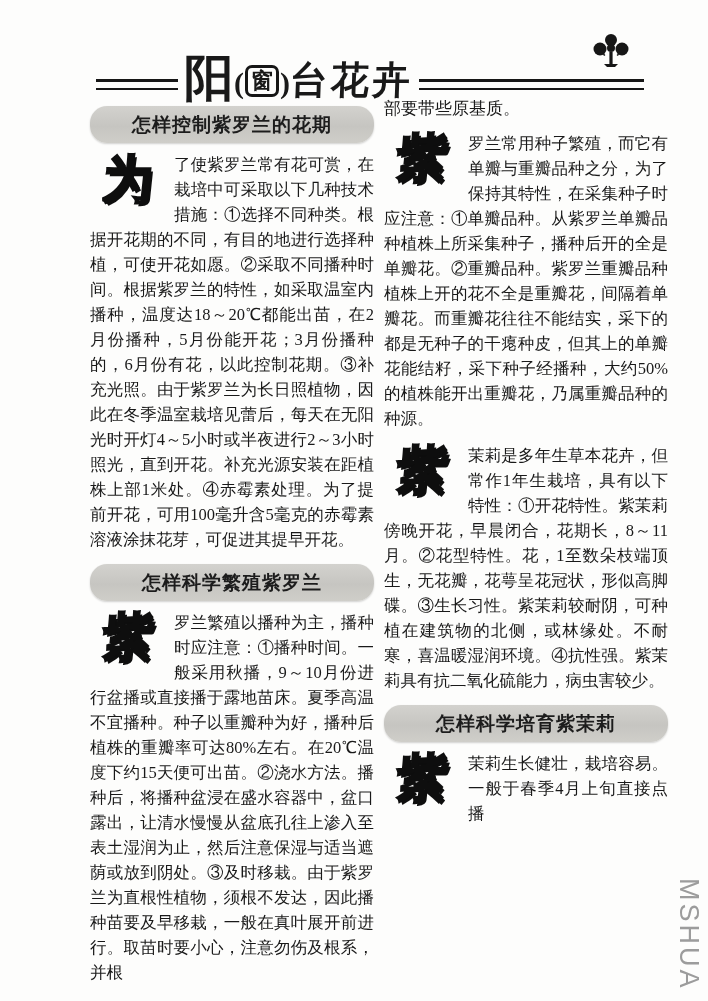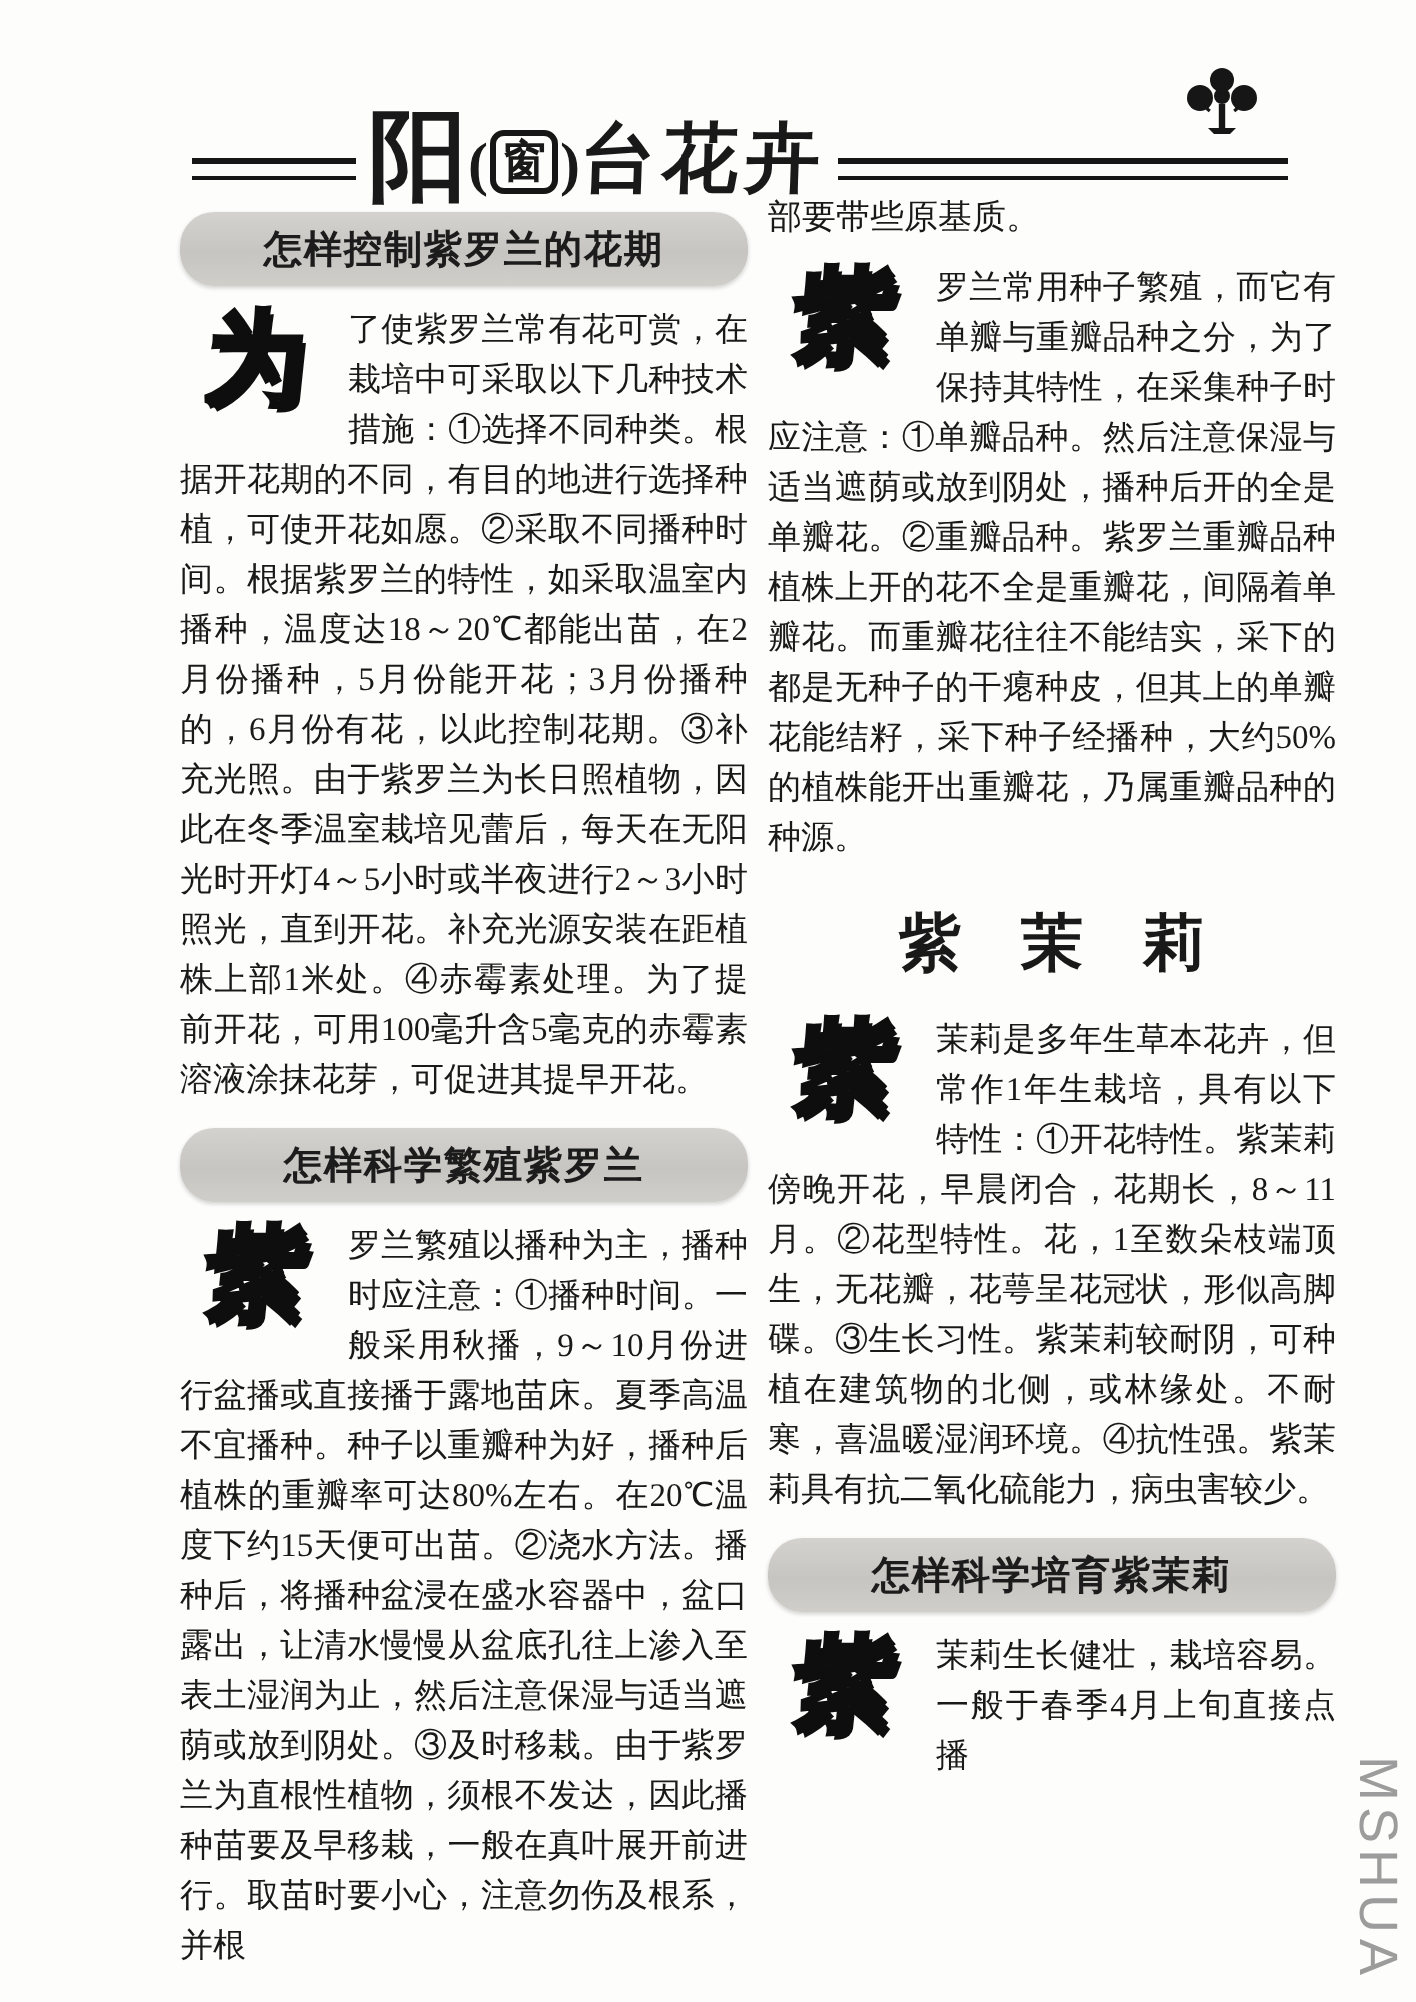--- a/index.html
+++ b/index.html
@@ -95,24 +95,23 @@
     <div class="bar s2">怎样科学繁殖紫罗兰</div>
     <div class="para">
       <span class="dropcap">紫</span><span>罗兰繁殖以播种为主，播种时应注意：①播种时间。一般采用秋播，9～10月份进行盆播或直接播于露地苗床。夏季高温不宜播种。种子以重瓣种为好，播种后植株的重瓣率可达80%左右。在20℃温度下约15天便可出苗。②浇水方法。播种后，将播种盆浸在盛水容器中，盆口露出，让清水慢慢从盆底孔往上渗入至表土湿润为止，然后注意保湿与适当遮荫或放到阴处。③及时移栽。由于紫罗兰为直根性植物，须根不发达，因此播种苗要及早移栽，一般在真叶展开前进行。取苗时要小心，注意勿伤及根系，并根</span>
     </div>
   </div>
 
   <div class="col col-right">
     <div class="cont">部要带些原基质。</div>
 
     <div class="para">
-      <span class="dropcap">紫</span><span>罗兰常用种子繁殖，而它有单瓣与重瓣品种之分，为了保持其特性，在采集种子时应注意：①单瓣品种。然后注意保湿与适当遮荫或放到阴处，播种后开的全是单瓣花。②重瓣品种。紫罗兰重瓣品种植株上开的花不全是重瓣花，间隔着单瓣花。而重瓣花往往不能结实，采下的都是无种子的干瘪种皮，但其上的单瓣花能结籽，采下种子经播种，大约50%的植株能开出重瓣花，乃属重瓣品种的种源。</span>
+      <span class="dropcap">紫</span><span>罗兰常用种子繁殖，而它有单瓣与重瓣品种之分，为了保持其特性，在采集种子时应注意：①单瓣品种。从紫罗兰单瓣品种植株上所采集种子，播种后开的全是单瓣花。②重瓣品种。紫罗兰重瓣品种植株上开的花不全是重瓣花，间隔着单瓣花。而重瓣花往往不能结实，采下的都是无种子的干瘪种皮，但其上的单瓣花能结籽，采下种子经播种，大约50%的植株能开出重瓣花，乃属重瓣品种的种源。</span>
     </div>
 
-    <div class="chapter-title">紫茉莉</div>
 
     <div class="para">
       <span class="dropcap">紫</span><span>茉莉是多年生草本花卉，但常作1年生栽培，具有以下特性：①开花特性。紫茉莉傍晚开花，早晨闭合，花期长，8～11月。②花型特性。花，1至数朵枝端顶生，无花瓣，花萼呈花冠状，形似高脚碟。③生长习性。紫茉莉较耐阴，可种植在建筑物的北侧，或林缘处。不耐寒，喜温暖湿润环境。④抗性强。紫茉莉具有抗二氧化硫能力，病虫害较少。</span>
     </div>
 
     <div class="bar">怎样科学培育紫茉莉</div>
     <div class="para">
       <span class="dropcap">紫</span><span>茉莉生长健壮，栽培容易。一般于春季4月上旬直接点播</span>
     </div>
   </div>

